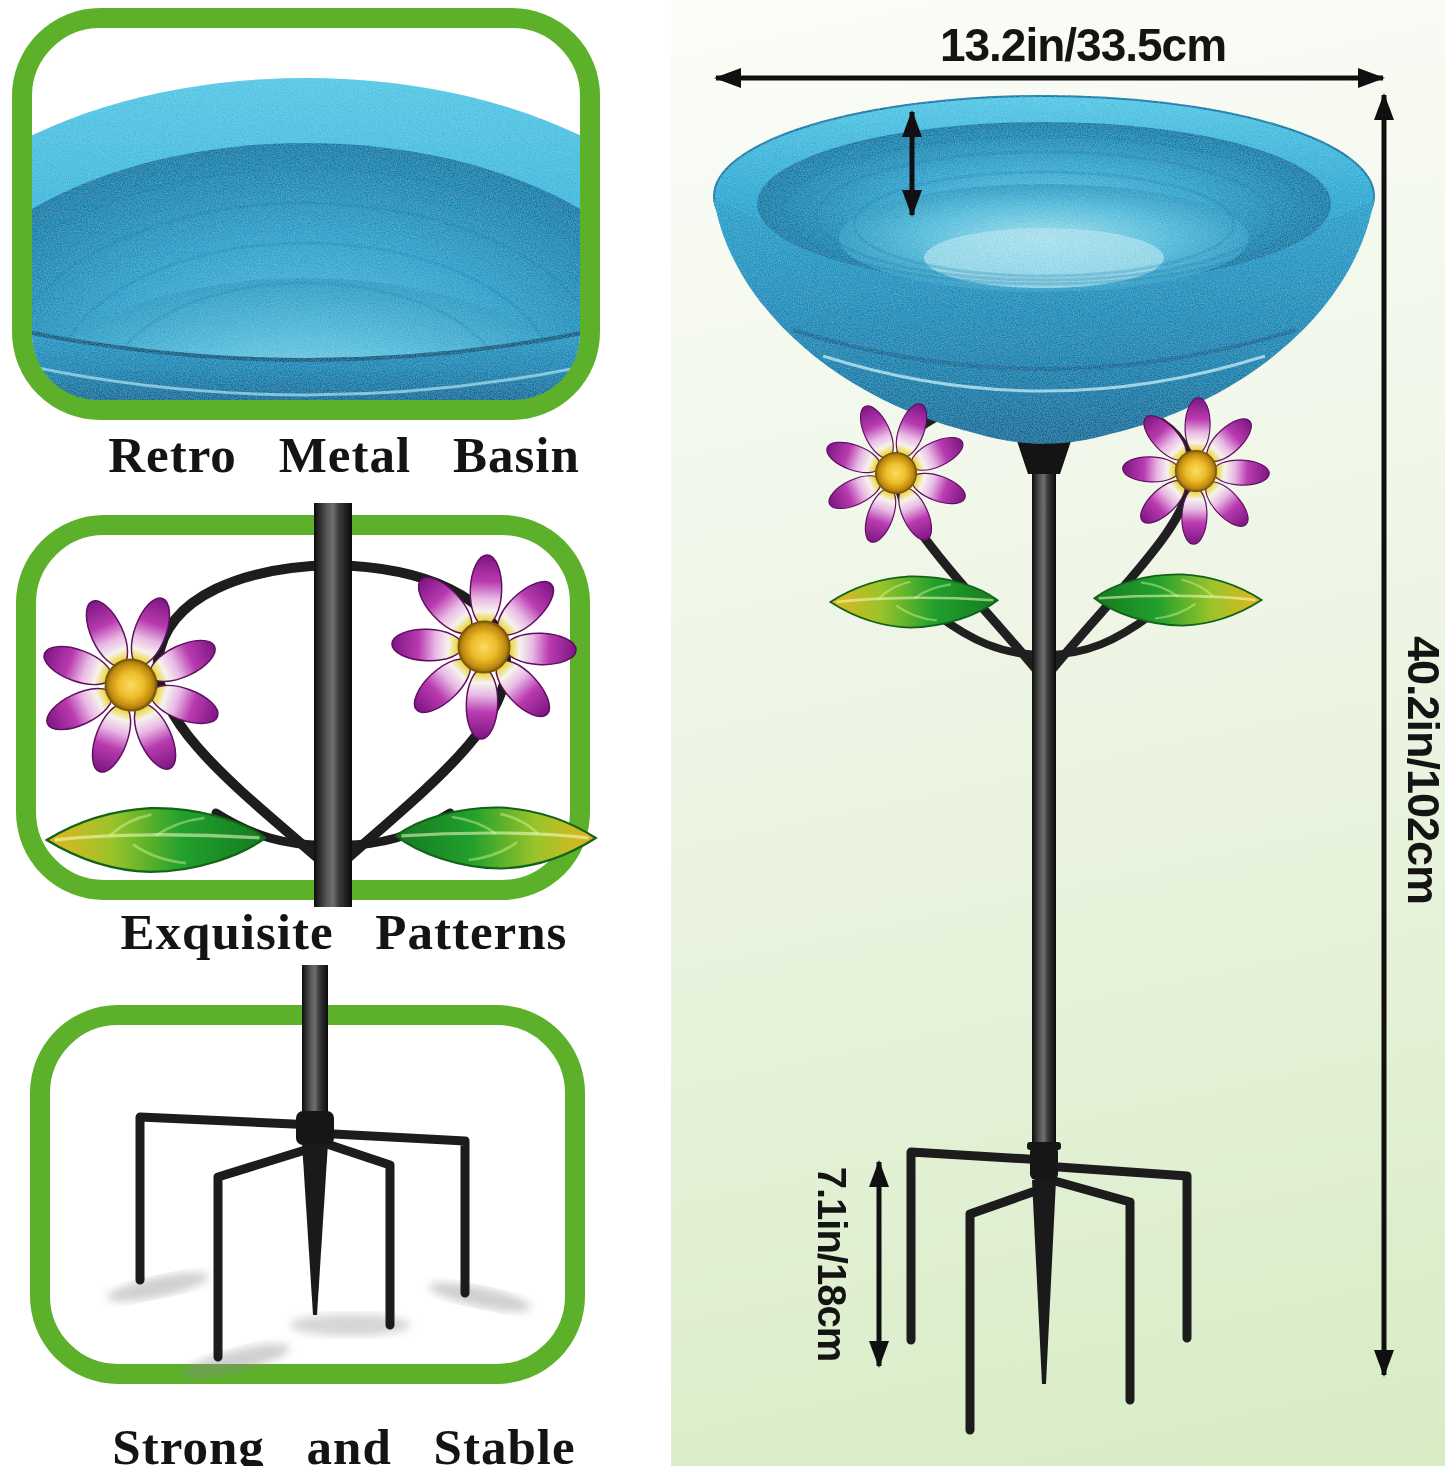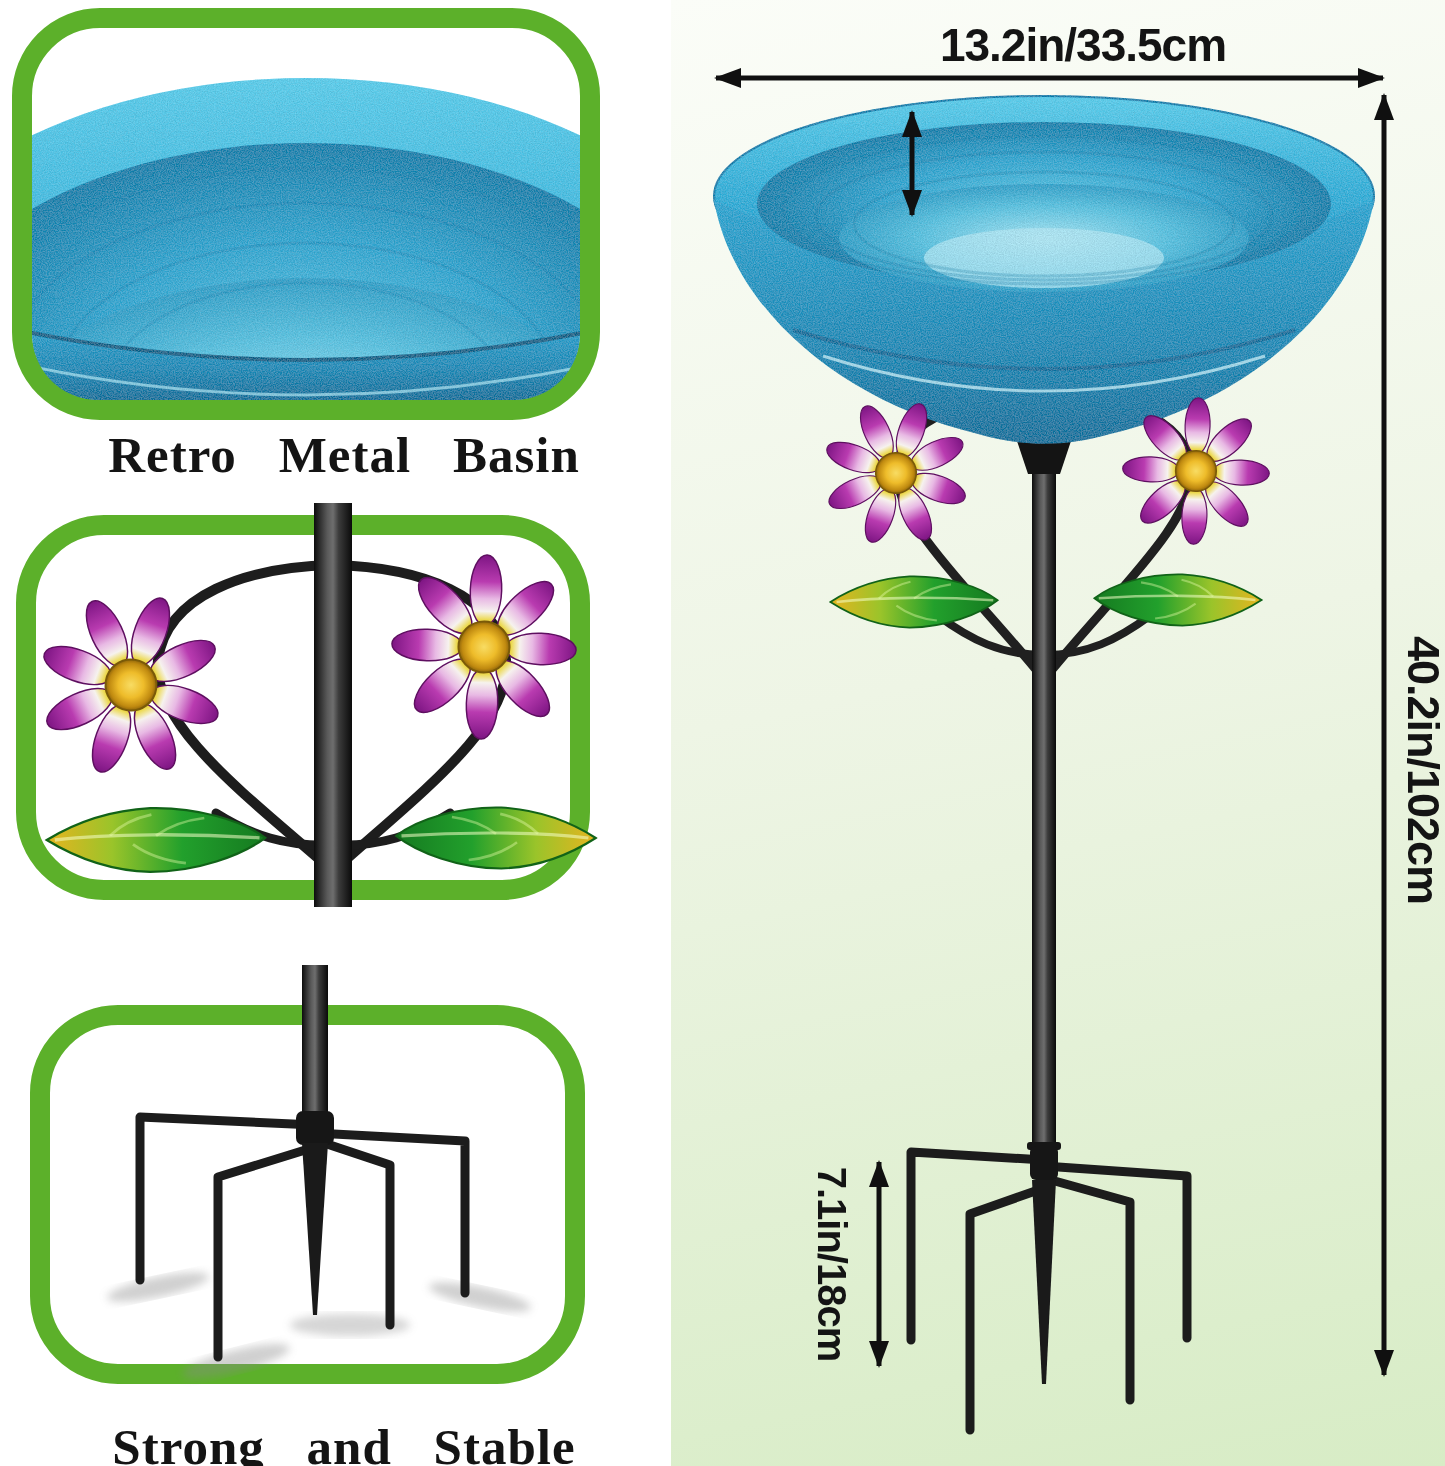--- a/index.html
+++ b/index.html
@@ -166,20 +166,21 @@
         <path d="M297,30 C384,32 464,60 470,125 C476,190 382,260 304,330" fill="none" stroke="#1d1d1d" stroke-width="10" stroke-linecap="round"></path>
         <path d="M297,310 C250,312 215,300 180,278" fill="none" stroke="#1d1d1d" stroke-width="9" stroke-linecap="round"></path>
         <path d="M297,310 C344,312 379,300 414,278" fill="none" stroke="#1d1d1d" stroke-width="9" stroke-linecap="round"></path>
         <rect x="278" y="-32" width="38" height="404" fill="url(#poleGrad)"></rect>
         <use href="#leafL" xlink:href="#leafL" transform="translate(120,305) scale(1.15,1.1)"></use>
         <use href="#leafL" xlink:href="#leafL" transform="translate(460,303) scale(-1.05,1.05)"></use>
         <use href="#flower8" xlink:href="#flower8" transform="translate(95,150) scale(0.98) rotate(8)"></use>
         <use href="#flower8" xlink:href="#flower8" transform="translate(448,112) scale(0.98) rotate(-10)"></use>
       </svg>
     </div>
+    <div class="caption" style="top:903px;">Exquisite Patterns</div>
 
     <div class="card" style="left:30px;top:1005px;width:515px;height:339px;">
       <svg width="515" height="339" viewBox="0 0 515 339" style="overflow:visible" xmlns="http://www.w3.org/2000/svg">
         <ellipse cx="108" cy="262" rx="52" ry="10" fill="#8a8a8a" opacity="0.4" filter="url(#soft)" transform="rotate(-12 108 262)"></ellipse>
         <ellipse cx="186" cy="336" rx="55" ry="11" fill="#8a8a8a" opacity="0.4" filter="url(#soft)" transform="rotate(-14 186 336)"></ellipse>
         <ellipse cx="300" cy="300" rx="60" ry="11" fill="#8a8a8a" opacity="0.35" filter="url(#soft)"></ellipse>
         <ellipse cx="430" cy="272" rx="52" ry="10" fill="#8a8a8a" opacity="0.4" filter="url(#soft)" transform="rotate(12 430 272)"></ellipse>
         <path d="M265,100 L90,92 L90,255" fill="none" stroke="#1c1c1c" stroke-width="9" stroke-linecap="round" stroke-linejoin="round"></path>
         <path d="M265,108 L415,116 L415,268" fill="none" stroke="#1c1c1c" stroke-width="9" stroke-linecap="round" stroke-linejoin="round"></path>
         <path d="M265,122 L168,152 L168,332" fill="none" stroke="#1c1c1c" stroke-width="9" stroke-linecap="round" stroke-linejoin="round"></path>

